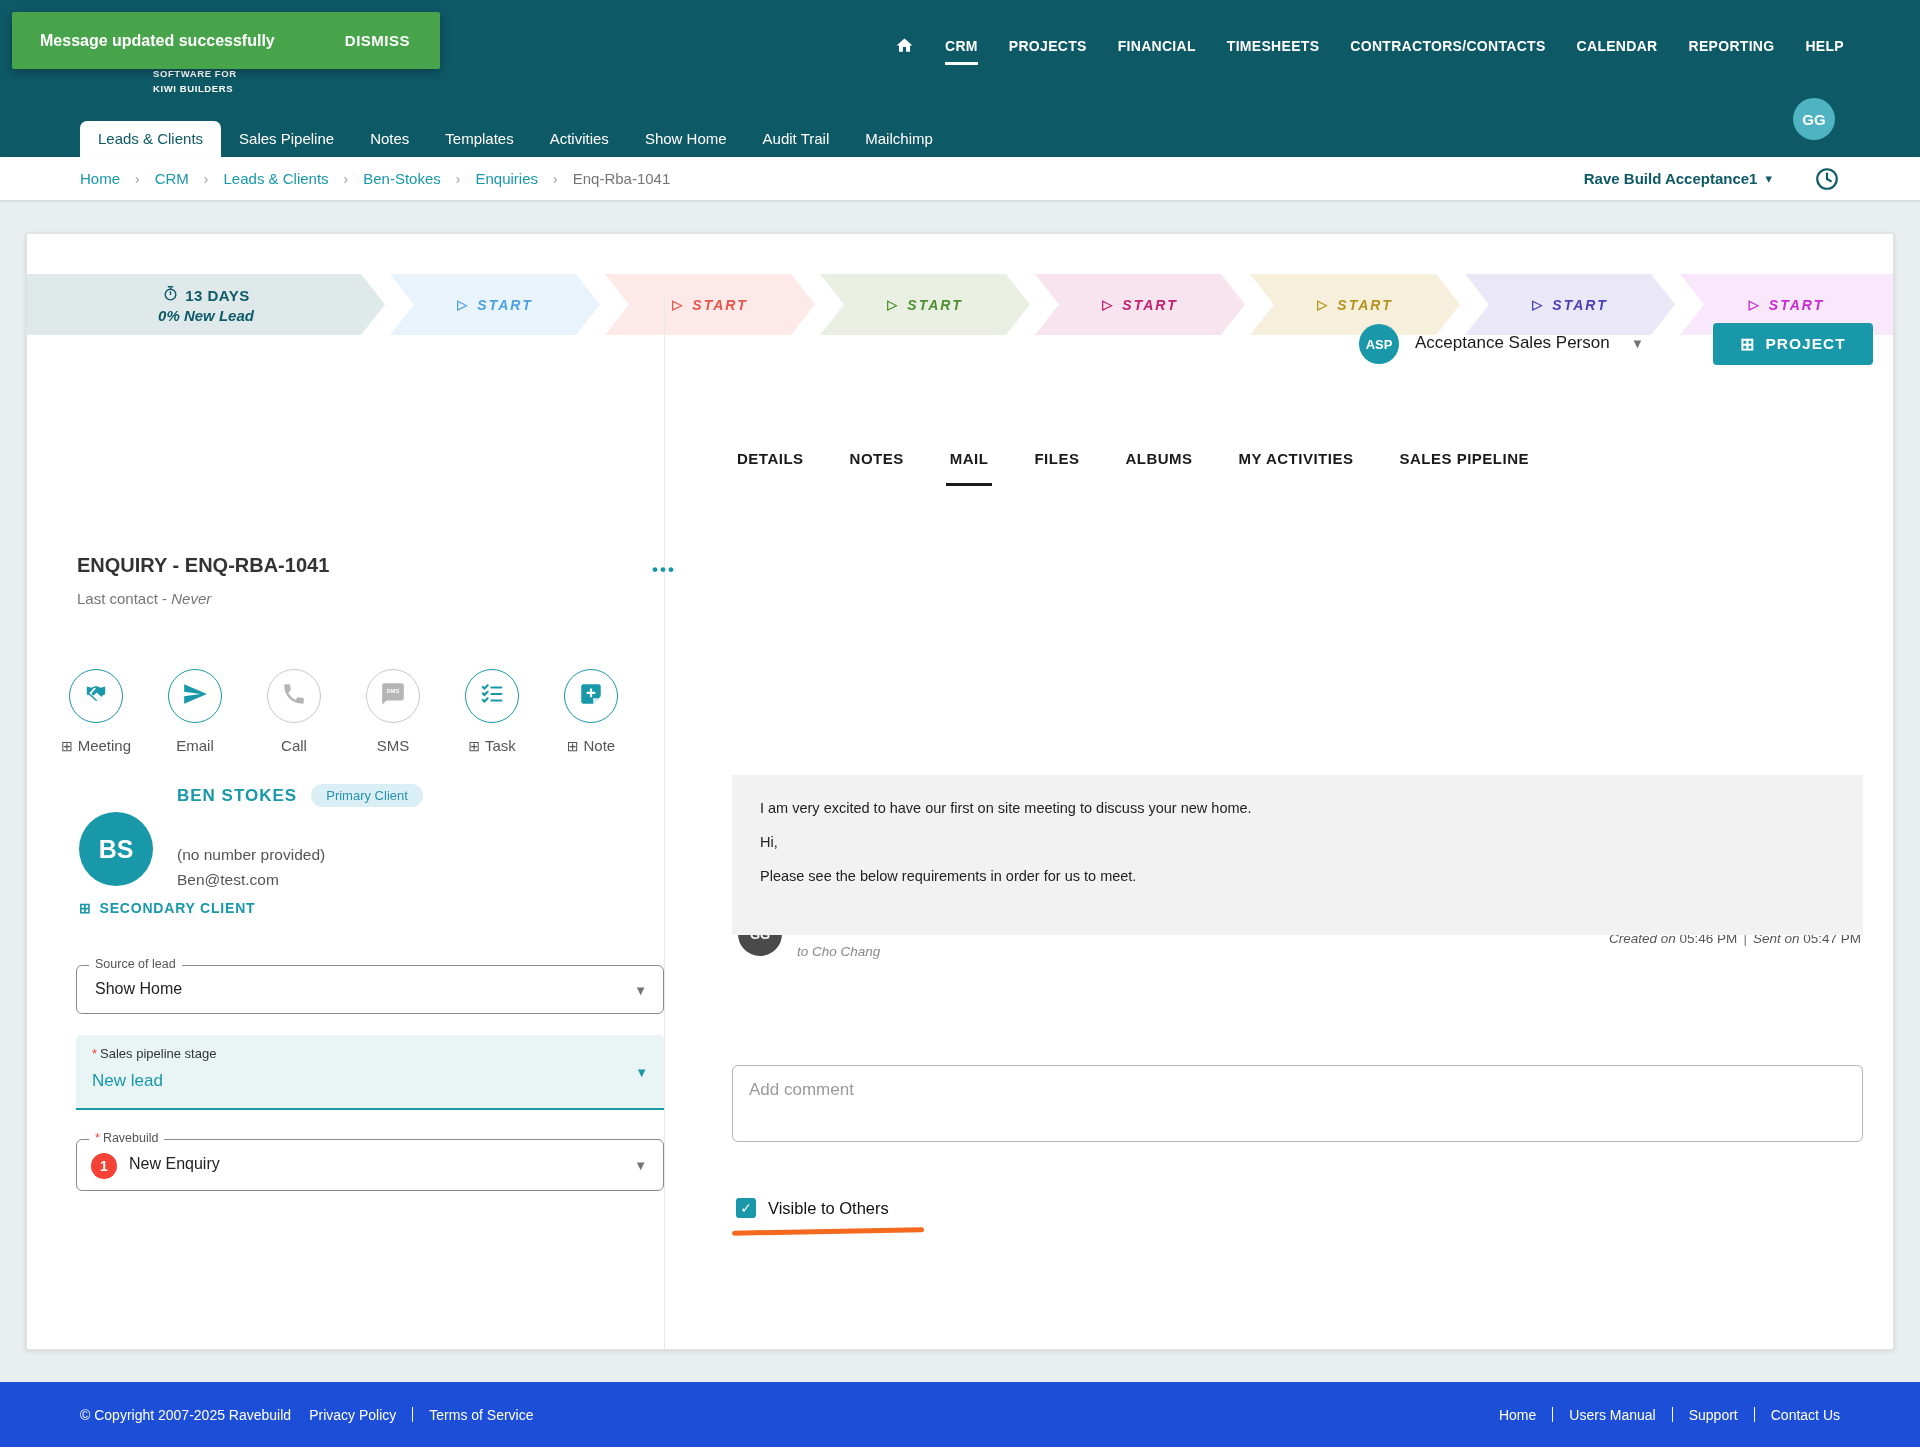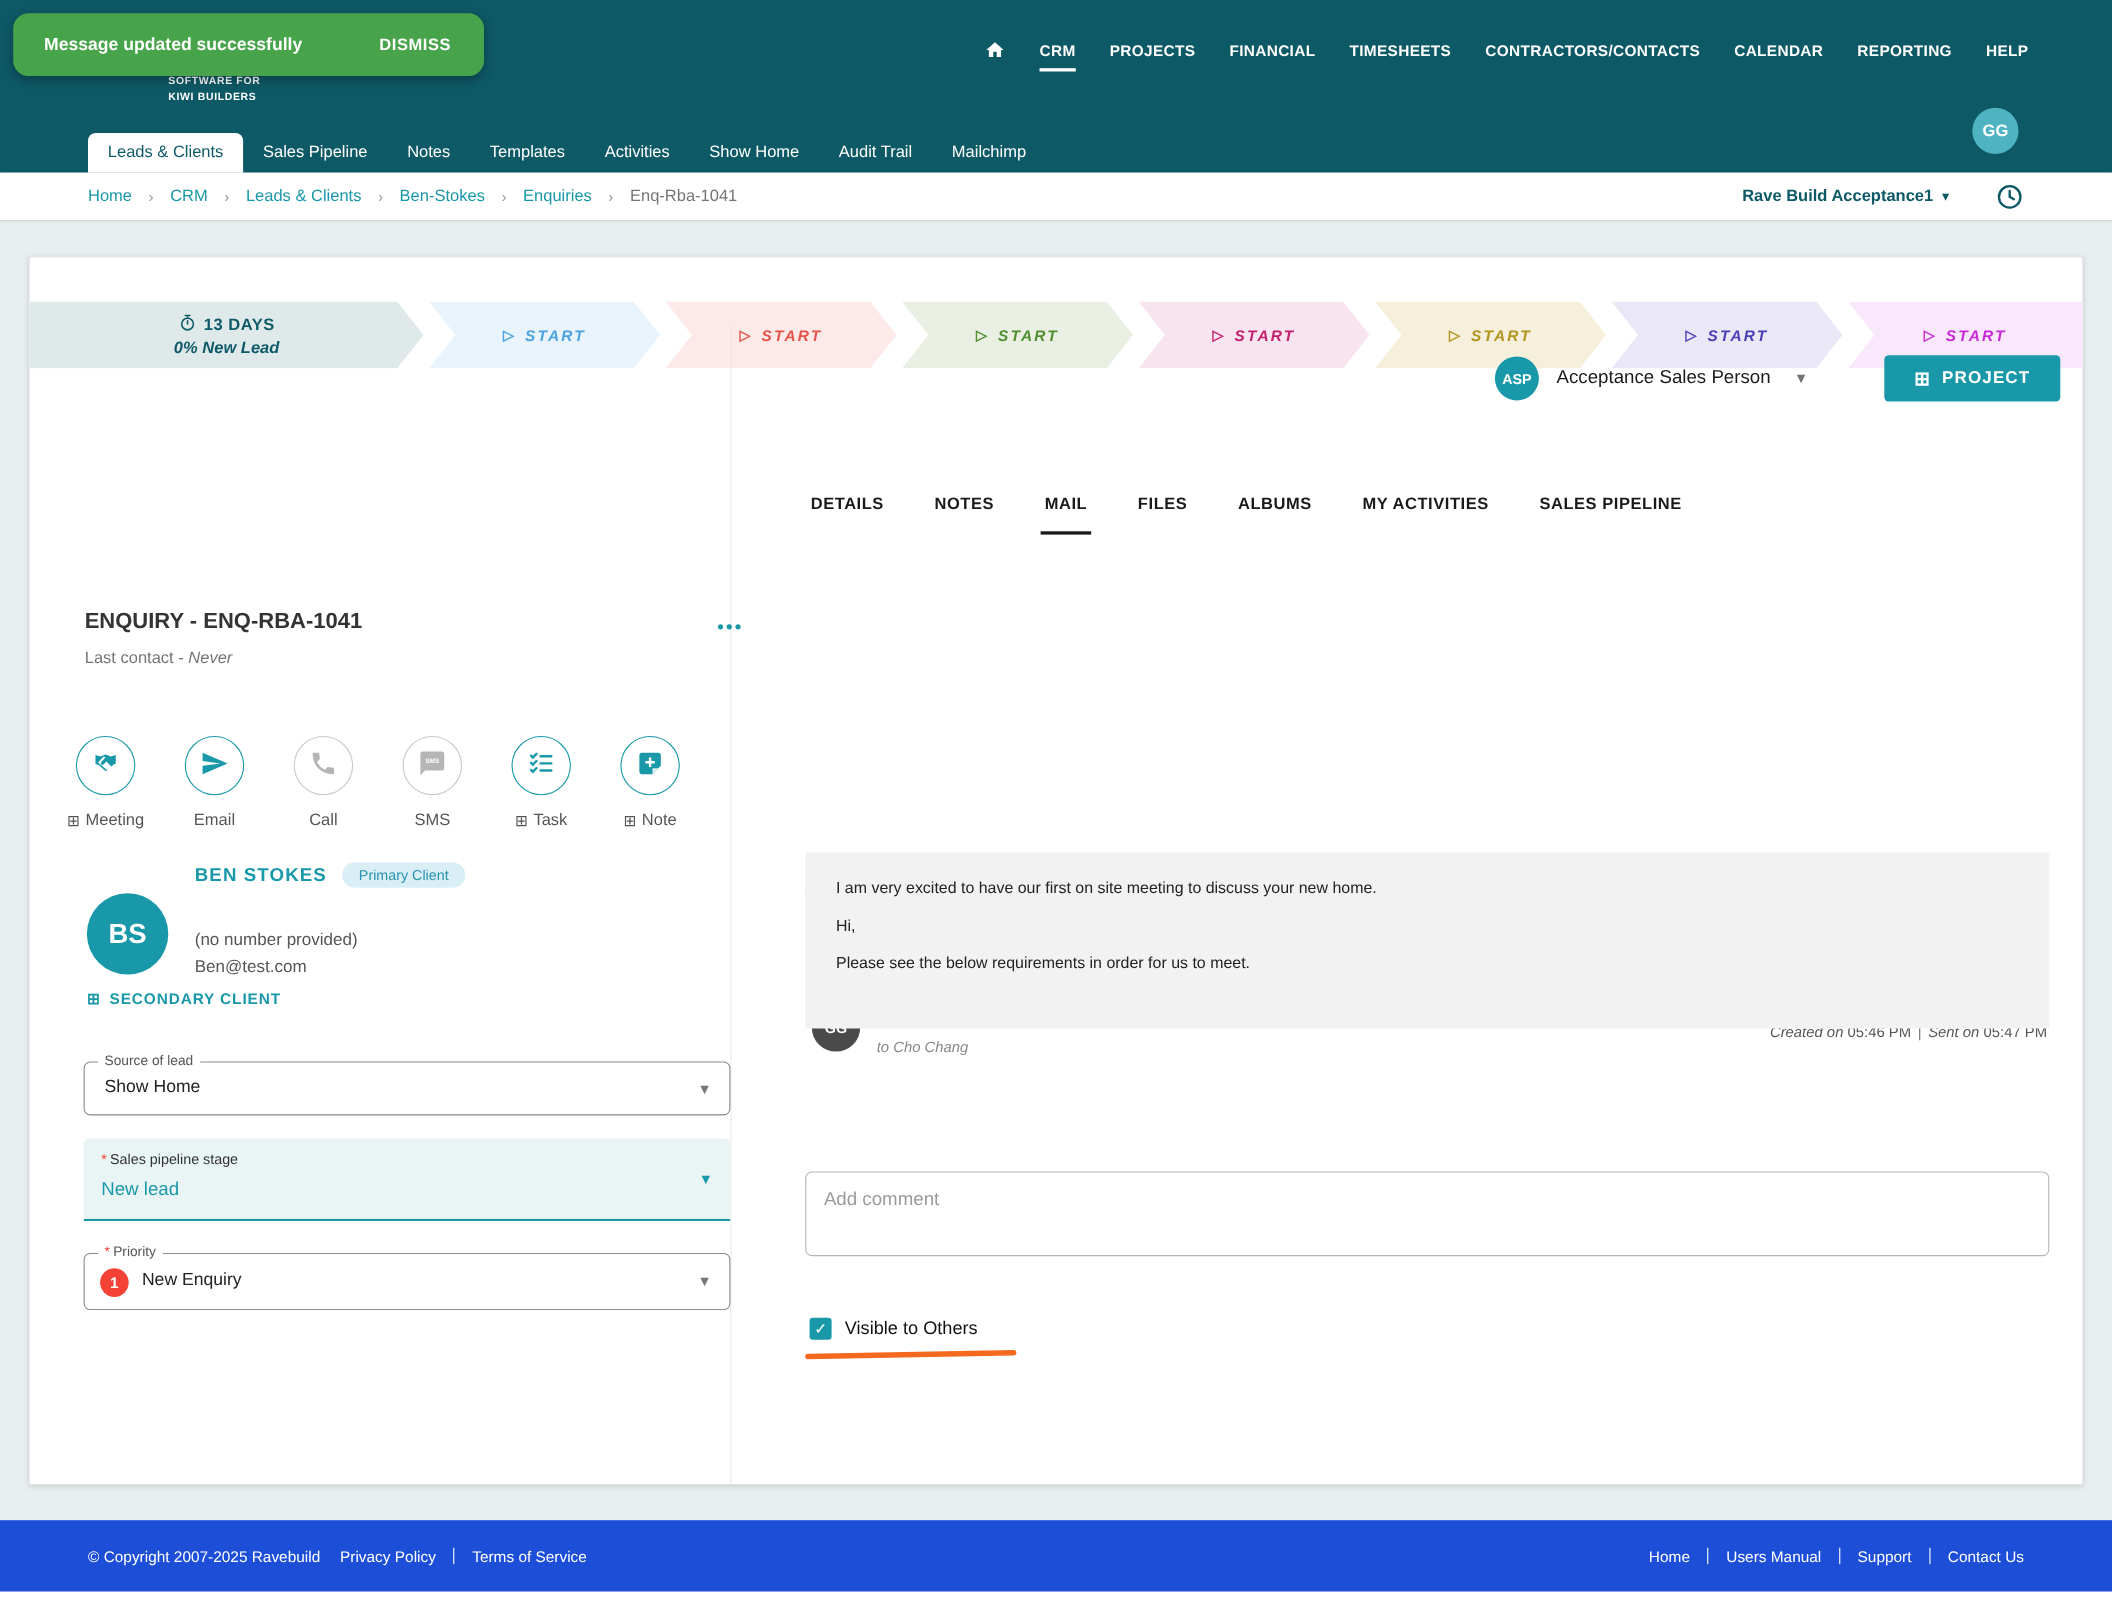--- a/index.html
+++ b/index.html
@@ -13,21 +13,21 @@
   .topnav { position:absolute; top:36px; right:76px; display:flex; align-items:center; gap:31px; }
   .tn { color:#fff; font-weight:bold; font-size:14px; letter-spacing:.3px; position:relative; white-space:nowrap; }
   .tn.on::after { content:""; position:absolute; left:0; right:0; bottom:-11px; height:3px; background:#fff; }
   .tn-home { display:flex; align-items:center; }
   .user-avatar { position:absolute; top:98px; right:85px; width:42px; height:42px; border-radius:50%; background:#4fb3c1; color:#fff; font-weight:bold; font-size:15px; display:flex; align-items:center; justify-content:center; cursor:pointer; }
   .modtabs { position:absolute; left:80px; bottom:0; display:flex; align-items:flex-end; }
   .mtab { color:#fff; font-size:15px; padding:9px 18px 10px; cursor:pointer; white-space:nowrap; }
   .mtab.on { background:#fff; color:#0e5966; border-radius:7px 7px 0 0; }
 
   
-  .toast { position:absolute; top:12px; left:12px; width:428px; height:57px; background:#47a44b; border-radius:14px; box-shadow:0 3px 10px rgba(0,0,0,.3); display:flex; align-items:center; justify-content:space-between; padding:0 30px 0 28px; z-index:30; }
+  .toast { position:absolute; top:12px; left:12px; width:428px; height:57px; background:#47a44b; border-radius:2px; box-shadow:0 3px 10px rgba(0,0,0,.3); display:flex; align-items:center; justify-content:space-between; padding:0 30px 0 28px; z-index:30; }
   .toast-msg { color:#fff; font-size:16px; font-weight:bold; }
   .toast-btn { color:#fff; font-size:15px; font-weight:bold; letter-spacing:.5px; cursor:pointer; }
 
   
   .crumbbar { position:absolute; top:157px; left:0; width:1920px; height:44px; background:#fff; border-bottom:1px solid #d9d9d9; box-shadow:0 1px 3px rgba(0,0,0,.07); display:flex; align-items:center; padding:0 80px; z-index:5; }
   .crumbs { display:flex; align-items:center; font-size:15px; }
   .crumb { color:#1898a8; }
   .crumb.last { color:#757575; cursor:default; }
   .crumb-sep { color:#9e9e9e; margin:0 15px; font-size:14px; }
   .ctx { margin-left:auto; display:flex; align-items:center; }
@@ -333,21 +333,21 @@
     <span class="field-caret">▼</span>
   </div>
 
   <div class="field-filled">
     <span class="ff-label"><span class="req">*</span><span>Sales pipeline stage</span></span>
     <span class="ff-value">New lead</span>
     <span class="field-caret">▼</span>
   </div>
 
   <div class="field-outline" id="field-priority">
-    <span class="fo-label"><span class="req">*</span><span>Priority</span></span>
+    <span class="fo-label"><span class="req">*</span><span>Ravebuild</span></span>
     <span class="prio-badge">1</span>
     <span class="fo-value">New Enquiry</span>
     <span class="field-caret">▼</span>
   </div>
 
   <div class="abs" style="left:1332px; top:90px; width:40px; height:40px; border-radius:50%; background:#1898a8; color:#fff; font-weight:bold; font-size:13px; display:flex; align-items:center; justify-content:center;">ASP</div>
   <div class="abs" style="left:1388px; top:99px; font-size:17px; color:#1a1a1a; cursor:pointer;">Acceptance Sales Person</div>
   <div class="abs" style="left:1604px; top:102px; color:#757575; font-size:13px; cursor:pointer;">▼</div>
   <div class="abs" style="left:1686px; top:89px; width:160px; height:42px; background:#1898a8; border-radius:4px; color:#fff; font-weight:bold; font-size:15.5px; letter-spacing:1px; display:flex; align-items:center; justify-content:center; gap:10px; cursor:pointer;">
     <span class="plus-sq" style="color:#fff; font-size:17px;">⊞</span>

